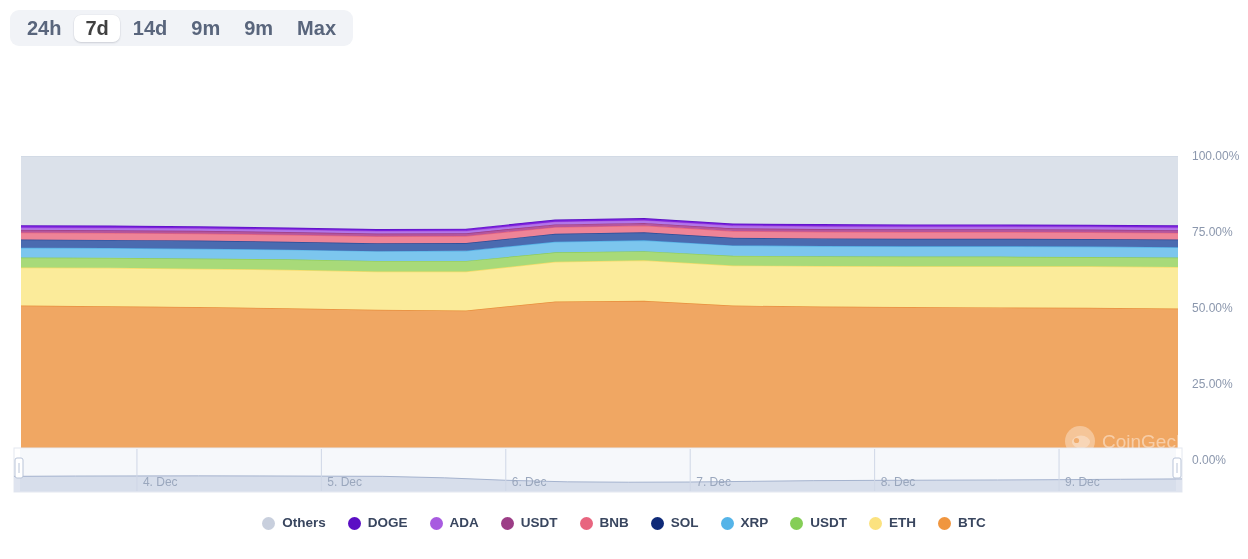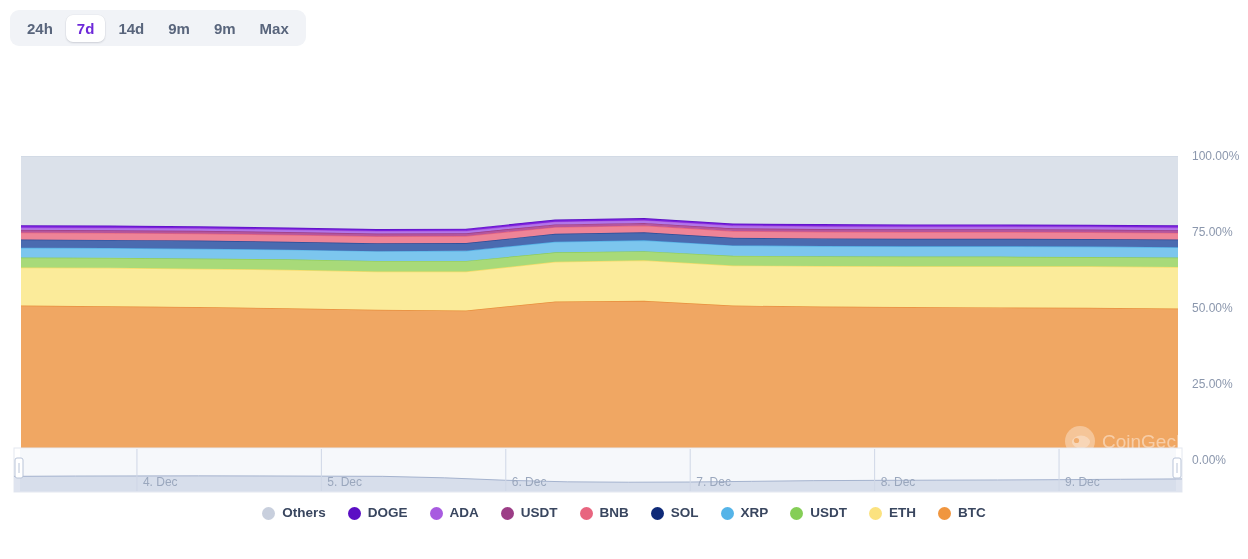--- a/index.html
+++ b/index.html
@@ -25,35 +25,35 @@
     display: flex;
     align-items: center;
     background: #f1f3f7;
     border-radius: 9px;
     padding: 4px 5px;
     box-sizing: border-box;
     height: 36px;
   }
   .range-btn {
     font-family: "Liberation Sans", sans-serif;
-    font-size: 15px;
+    font-size: 20px;
     font-weight: 700;
     color: #59657c;
     background: transparent;
     border: none;
     border-radius: 7px;
     padding: 5px 11px;
     margin: 0 1px;
     cursor: pointer;
     line-height: 17px;
     white-space: nowrap;
   }
   .range-btn.active {
     background: #ffffff;
-    color: #6d28d9;
+    color: #404040;
     box-shadow: 0 1px 2px rgba(16, 24, 40, 0.14), 0 0 0 0.5px rgba(16,24,40,0.04);
   }
 
   
   #chart-area {
     position: absolute;
     left: 0;
     top: 60px;
     width: 1248px;
     height: 440px;
@@ -90,21 +90,21 @@
     top: 505px;
     width: 1248px;
     display: flex;
     justify-content: center;
     align-items: center;
     gap: 0px;
   }
   .legend-item {
     display: flex;
     align-items: center;
-    margin: 0 11px;
+    margin: 10px 11px;
     cursor: pointer;
     user-select: none;
   }
   .legend-dot {
     width: 13px;
     height: 13px;
     border-radius: 50%;
     margin-right: 7px;
     flex: none;
   }

